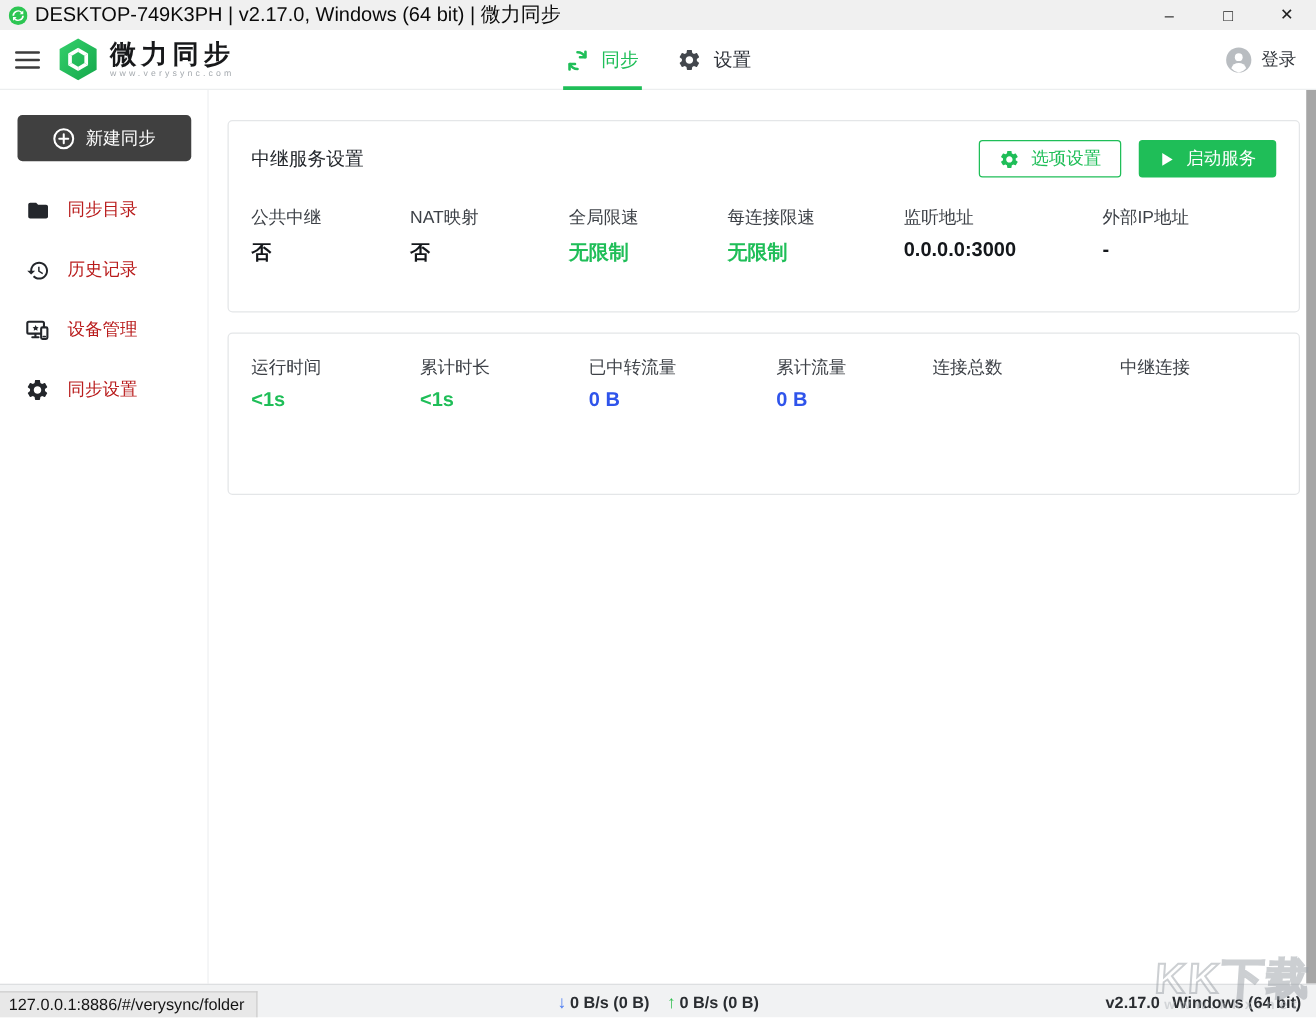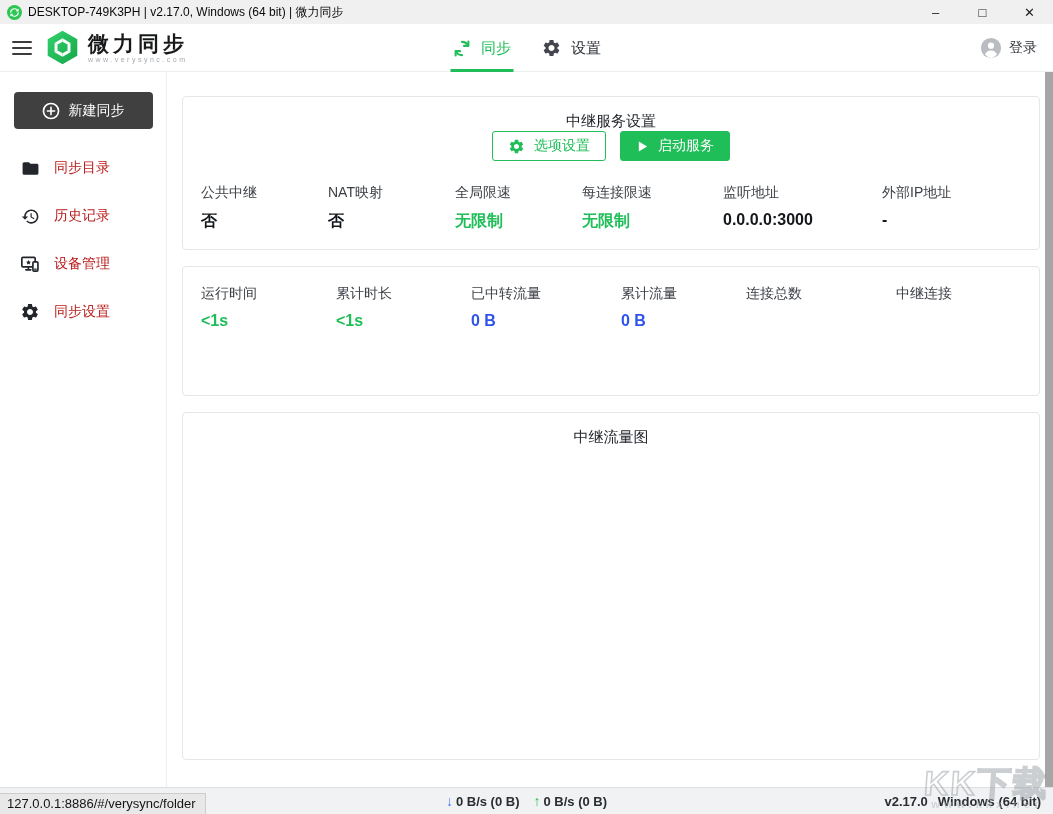--- a/index.html
+++ b/index.html
@@ -4,21 +4,21 @@
 <style>
   * { margin:0; padding:0; box-sizing:border-box; }
   html,body { width:1053px; height:814px; }
   body {
     font-family:"Liberation Sans","DejaVu Sans",sans-serif;
     background:#fff; position:relative; overflow:hidden; color:#1b1e22;
   }
   
   .titlebar { height:24px; background:#f0f0f0; display:flex; align-items:center; padding-left:7px; }
   .app-dot { width:15px; height:15px; margin-right:6px; flex:0 0 auto; }
-  .titlebar-text { font-size:12px; color:#0a0a0a; }
+  .titlebar-text { font-size:16px; color:#0a0a0a; }
   .win-controls { margin-left:auto; display:flex; height:24px; }
   .win-btn { width:47px; height:24px; display:flex; align-items:center; justify-content:center; font-size:13px; color:#222; cursor:default; }
   
   .header { height:48px; background:#fff; border-bottom:1px solid #eceeef; display:flex; align-items:center; position:relative; }
   .hamburger { width:20px; margin:0 12px 0 12px; cursor:pointer; }
   .hamburger span { display:block; height:2px; background:#3c3c3c; margin:4px 0; border-radius:1px; }
   .brand { display:flex; align-items:center; gap:7px; }
   .brand-text .brand-name { font-size:21px; font-weight:700; letter-spacing:4px; color:#17181a; line-height:22px; }
   .brand-text .brand-url { font-size:7px; color:#a4a9ae; letter-spacing:2.5px; margin-top:1px; }
   .tabs { position:absolute; left:50%; transform:translateX(-50%); top:0; height:52px; display:flex; gap:30px; }
@@ -32,21 +32,21 @@
   .new-sync-btn { width:139px; height:37px; margin:0 auto; background:#404040; border:none; border-radius:4px;
     color:#fff; font-size:14px; display:flex; align-items:center; justify-content:center; gap:9px; cursor:pointer;
     font-family:inherit; }
   .side-menu { margin-top:15px; }
   .side-item { height:48px; display:flex; align-items:center; padding-left:20px; gap:14px; font-size:14px; color:#b91c1c; cursor:pointer; }
   .side-item .ic { width:20px; height:20px; display:flex; align-items:center; justify-content:center; }
   .side-item.active { background:#f6f7f7; color:#1fbe58; }
   
   .main { flex:1; padding:24px 13px 0 15px; background:#fff; }
   .card { border:1px solid #e4e6e8; border-radius:4px; background:#fff; margin-bottom:16px; padding:0 18px; }
-  .card-head { display:flex; align-items:center; justify-content:space-between; padding-top:15px;flex-direction:column; }
+  .card-head { display:flex; align-items:center; justify-content:space-between; padding-top:15px; }
   .card-title { font-size:15px; color:#1f2328; }
   .head-btns { display:flex; gap:14px; }
   .btn { height:30px; border-radius:3px; font-size:14px; display:inline-flex; align-items:center; gap:9px; padding:0 15px; cursor:pointer; font-family:inherit; }
   .btn-outline { border:1px solid #1fbe58; color:#1fbe58; background:#fff; }
   .btn-solid { border:1px solid #1fbe58; background:#1fbe58; color:#fff; }
   .warning { color:#f0871d; font-size:14px; margin-top:13px; }
   .fields { display:grid; margin-top:23px; }
   .fields-relay { grid-template-columns:127px 127px 127px 141px 159px 1fr; }
   .fields-summary { grid-template-columns:135px 135px 150px 125px 150px 1fr; }
   .field-label { font-size:14px; color:#3d4147; }
@@ -275,26 +275,20 @@
           <div class="field-label">连接总数</div>
           <div class="field-value"></div>
         </div>
         <div>
           <div class="field-label">中继连接</div>
           <div class="field-value"></div>
         </div>
       </div>
     </div>
 
-    <div class="card card-chart">
-      <div class="card-head">
-        <div class="card-title">中继流量图</div>
-      </div>
-      <div></div>
-    </div>
 
   </div>
 </div>
 
 <div class="scrollbar">
   <div class="scroll-thumb"></div>
 </div>
 
 <div class="statusbar">
   <div class="net-stats">

